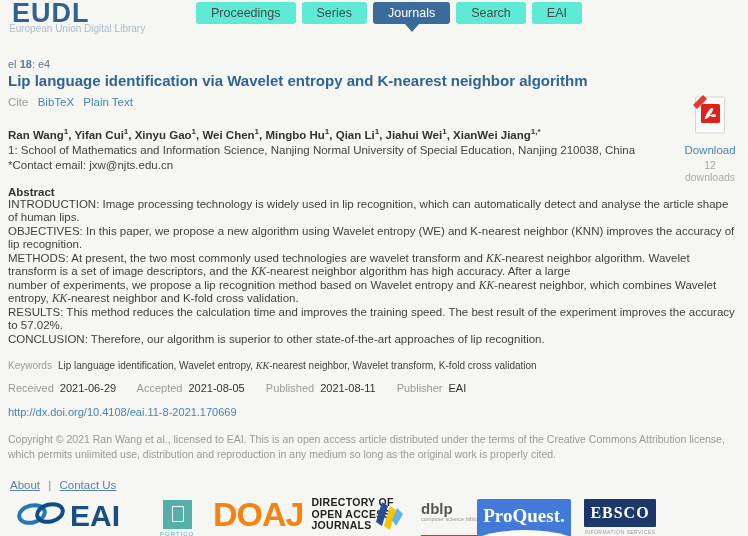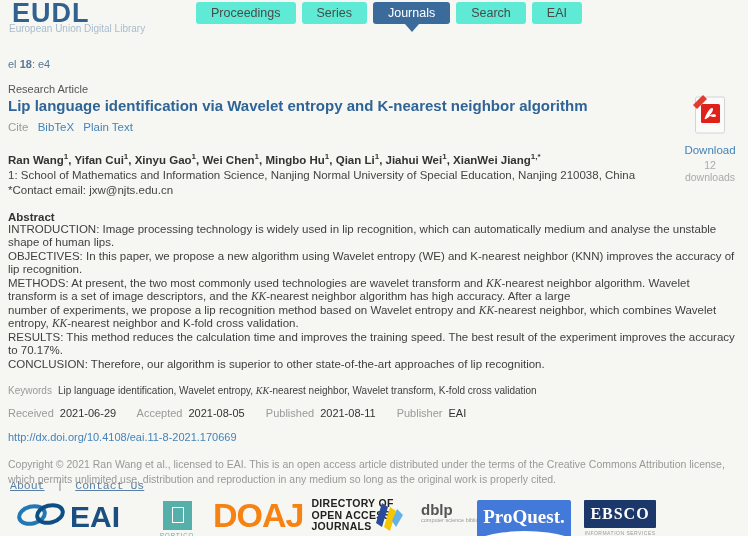--- a/index.html
+++ b/index.html
@@ -44,21 +44,21 @@
   .copyright{margin-top:14px;font-size:10.5px;line-height:14.5px;color:#999;max-width:722px;}
 
   
   .pdf-box{position:absolute;left:678px;top:94px;width:64px;text-align:center;}
   .pdf-icon{display:inline-block;cursor:pointer;}
   .dl-link{display:block;margin-top:4px;font-size:11.5px;color:#4584b8;cursor:pointer;}
   .dl-count{display:block;margin-top:3px;font-size:10.5px;color:#aaa;}
 
   
   .footer{position:absolute;left:0;top:479px;width:748px;}
-  .footer-links{margin-left:10px;font-size:11.5px;color:#888;font-family:Liberation Mono, monospace;}
+  .footer-links{margin-left:10px;font-size:11.5px;color:#888;}
   .footer-links .flnk{color:#5a7fa5;text-decoration:underline;cursor:pointer;}
   .footer-links .sep{margin:0 5px;color:#888;}
   .logos{position:relative;height:57px;margin-top:6px;}
   .logo{position:absolute;top:0;}
   
   .logo-eai{left:14px;top:1px;width:130px;}
   .logo-eai .eai-row{display:flex;align-items:center;}
   .logo-eai .eai-txt{font-size:30px;font-weight:bold;color:#1b4f82;letter-spacing:0px;line-height:30px;}
   
   .logo-portico{left:160px;top:3px;text-align:center;}
@@ -107,41 +107,40 @@
       <div class="tab active">Journals</div>
       <div class="tab">Search</div>
       <div class="tab">EAI</div>
     </div>
   </div>
 
   <div class="content">
 
     <div class="issue-line"><span>el</span> <b>18</b><span>: e4</span></div>
 
-    <div class="type-label">Research Article</div>
 
     <div class="article-title">Lip language identification via Wavelet entropy and K-nearest neighbor algorithm</div>
 
     <div class="cite-row">
       <span class="lbl">Cite</span>
       <span class="lnk">BibTeX</span>
       <span class="lnk">Plain Text</span>
     </div>
 
     <div class="authors"><span>Ran Wang</span><sup>1</sup><span>, </span><span>Yifan Cui</span><sup>1</sup><span>, </span><span>Xinyu Gao</span><sup>1</sup><span>, </span><span>Wei Chen</span><sup>1</sup><span>, </span><span>Mingbo Hu</span><sup>1</sup><span>, </span><span>Qian Li</span><sup>1</sup><span>, </span><span>Jiahui Wei</span><sup>1</sup><span>, </span><span>XianWei Jiang</span><sup>1,*</sup></div>
 
     <div class="affil">1: School of Mathematics and Information Science, Nanjing Normal University of Special Education, Nanjing 210038, China</div>
     <div class="contact">*Contact email: jxw@njts.edu.cn</div>
 
     <div class="abs-head">Abstract</div>
-    <div class="abs-p mathify">INTRODUCTION: Image processing technology is widely used in lip recognition, which can automatically medium and analyse the unstable shape of human lips.</div>
+    <div class="abs-p mathify">INTRODUCTION: Image processing technology is widely used in lip recognition, which can automatically detect and analyse the article shape of human lips.</div>
     <div class="abs-p mathify">OBJECTIVES: In this paper, we propose a new algorithm using Wavelet entropy (WE) and K-nearest neighbor (KNN) improves the accuracy of lip recognition.</div>
     <div class="abs-p mathify">METHODS: At present, the two most commonly used technologies are wavelet transform and <i class="mk">KK</i>-nearest neighbor algorithm. Wavelet transform is a set of image descriptors, and the <i class="mk">KK</i>-nearest neighbor algorithm has high accuracy. After a large
 number of experiments, we propose a lip recognition method based on Wavelet entropy and <i class="mk">KK</i>-nearest neighbor, which combines Wavelet entropy, <i class="mk">KK</i>-nearest neighbor and K-fold cross validation.</div>
-    <div class="abs-p mathify">RESULTS: This method reduces the calculation time and improves the training speed. The best result of the experiment improves the accuracy to 70.17%.</div>
+    <div class="abs-p mathify">RESULTS: This method reduces the calculation time and improves the training speed. The best result of the experiment improves the accuracy to 57.02%.</div>
     <div class="abs-p mathify">CONCLUSION: Therefore, our algorithm is superior to other state-of-the-art approaches of lip recognition.</div>
 
     <div class="kw-row">
       <span class="lbl">Keywords</span><span class="mathify">Lip language identification, Wavelet entropy, <i class="mk">KK</i>-nearest neighbor, Wavelet transform, K-fold cross validation</span>
     </div>
 
     <div class="dates-row">
       <span class="pair"><span class="lbl">Received</span><span>2021-06-29</span></span>
       <span class="pair"><span class="lbl">Accepted</span><span>2021-08-05</span></span>
       <span class="pair"><span class="lbl">Published</span><span>2021-08-11</span></span>

